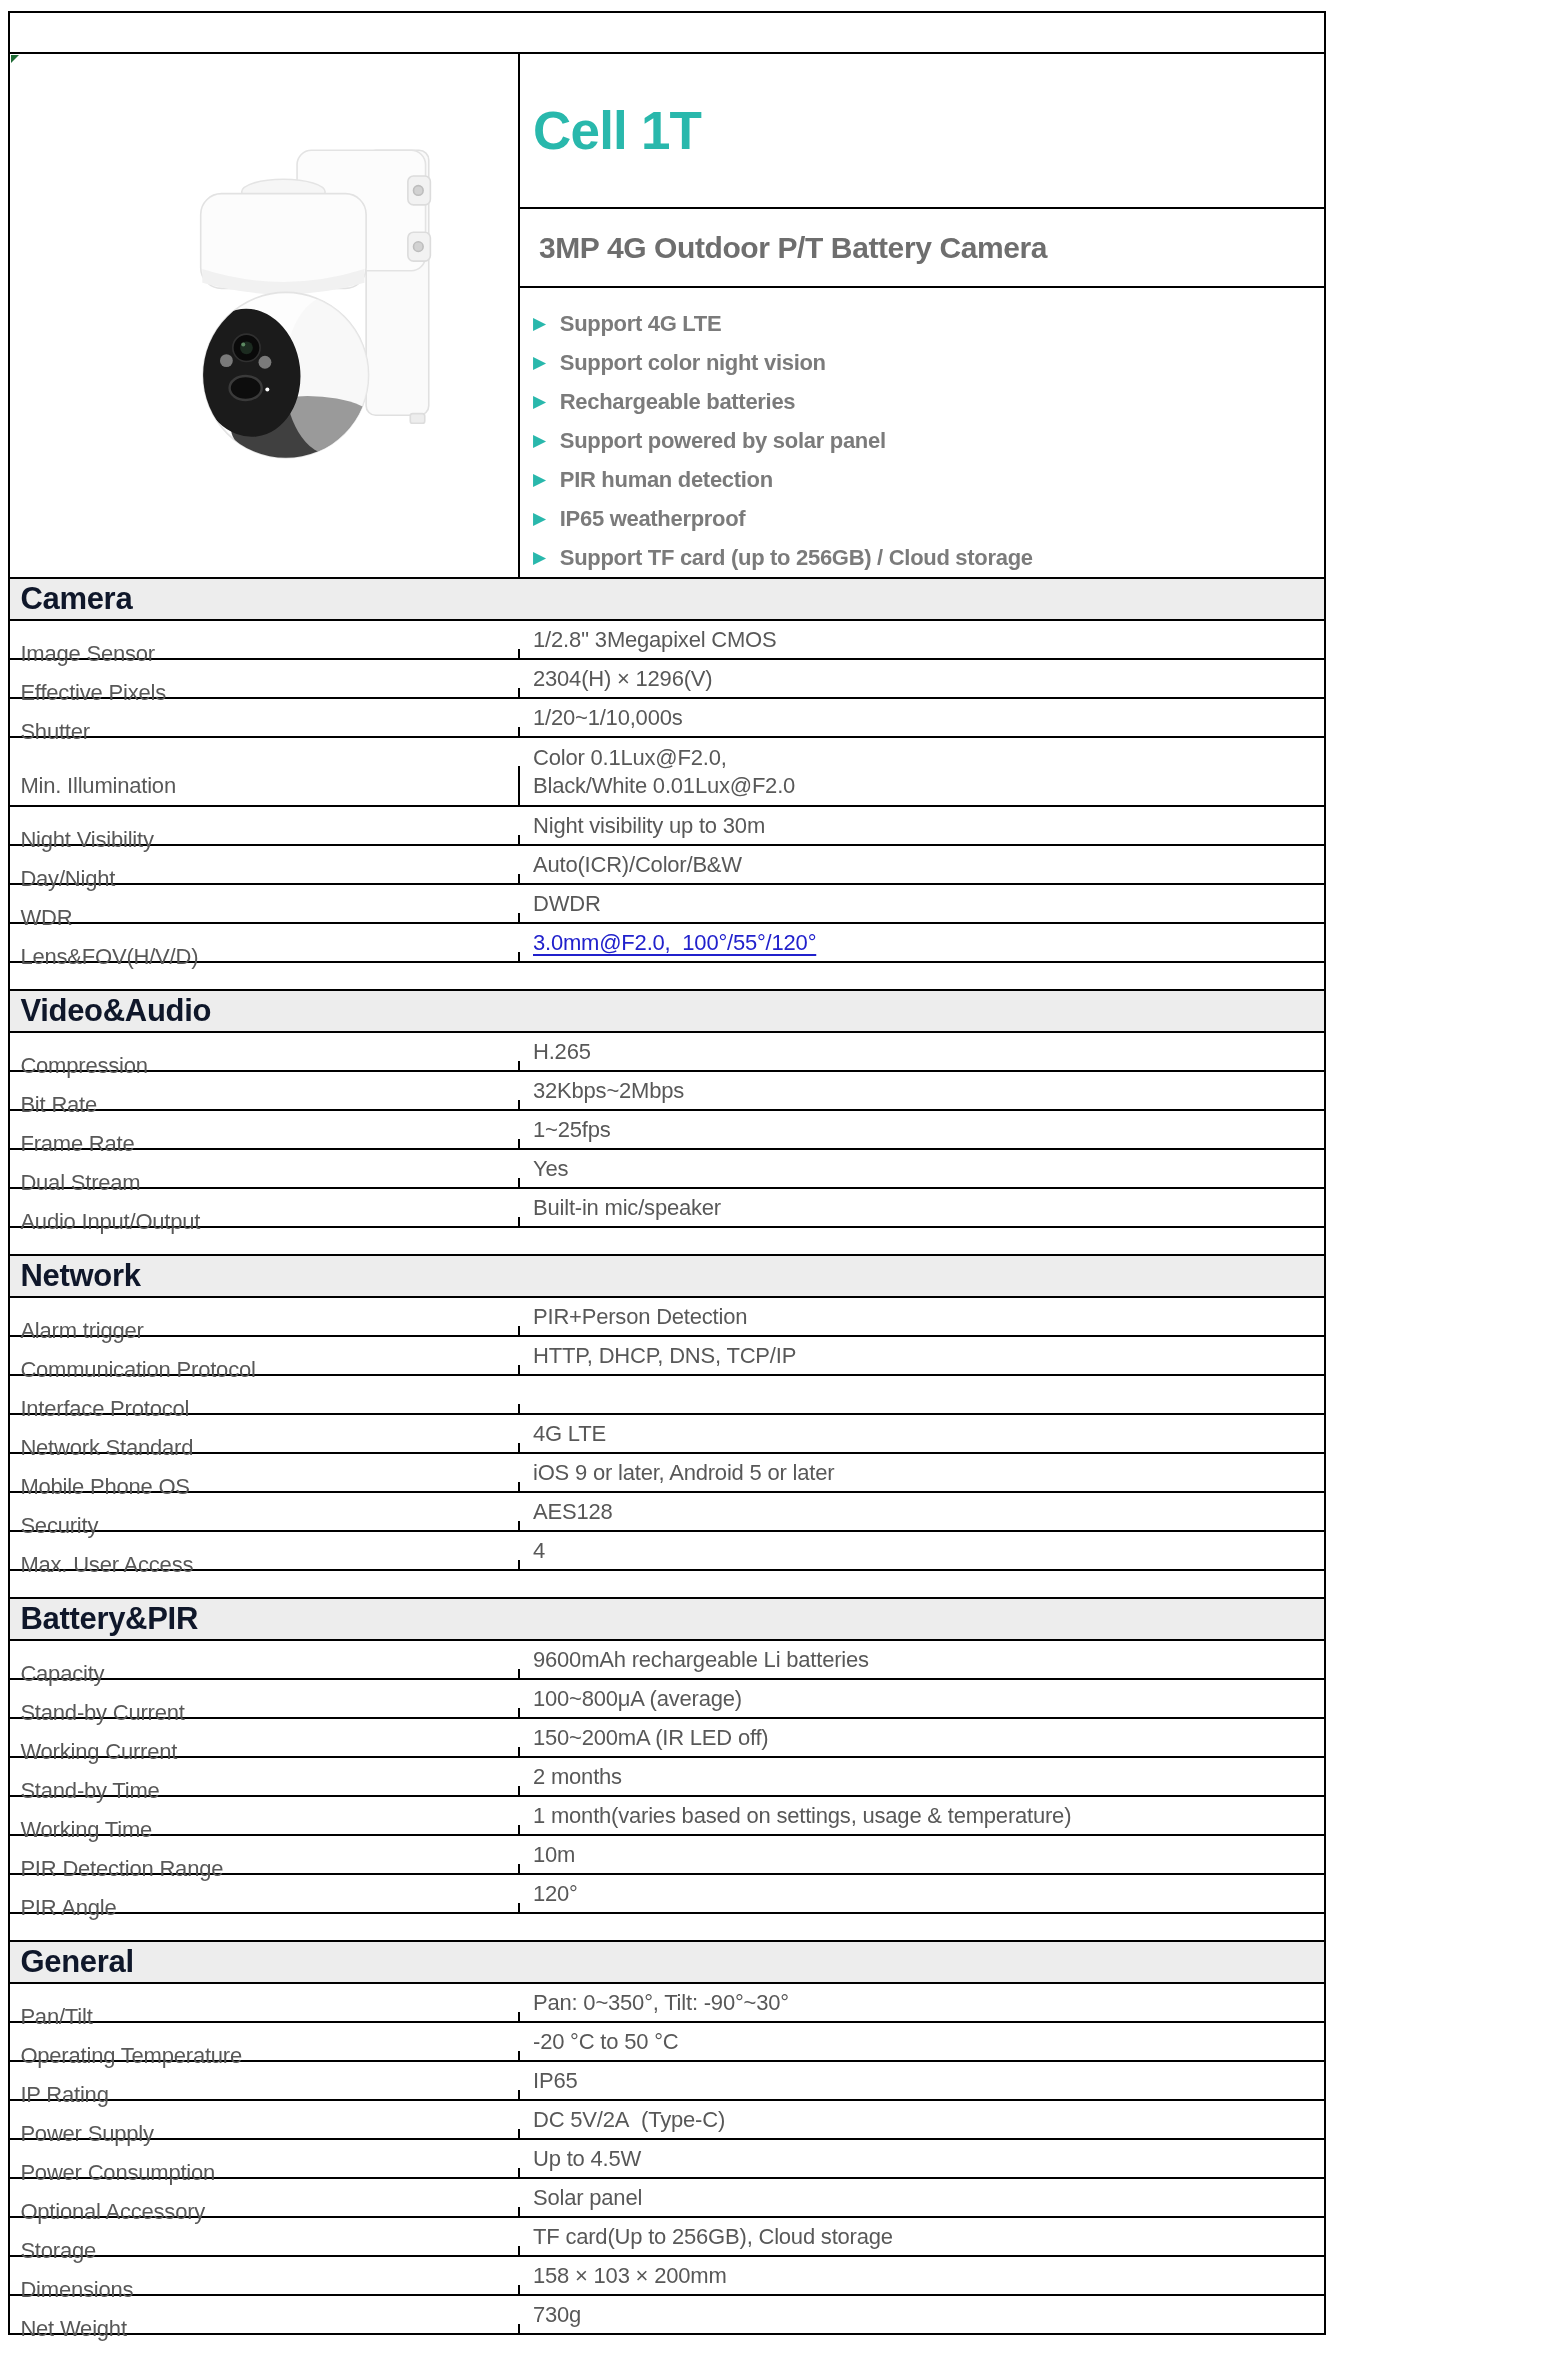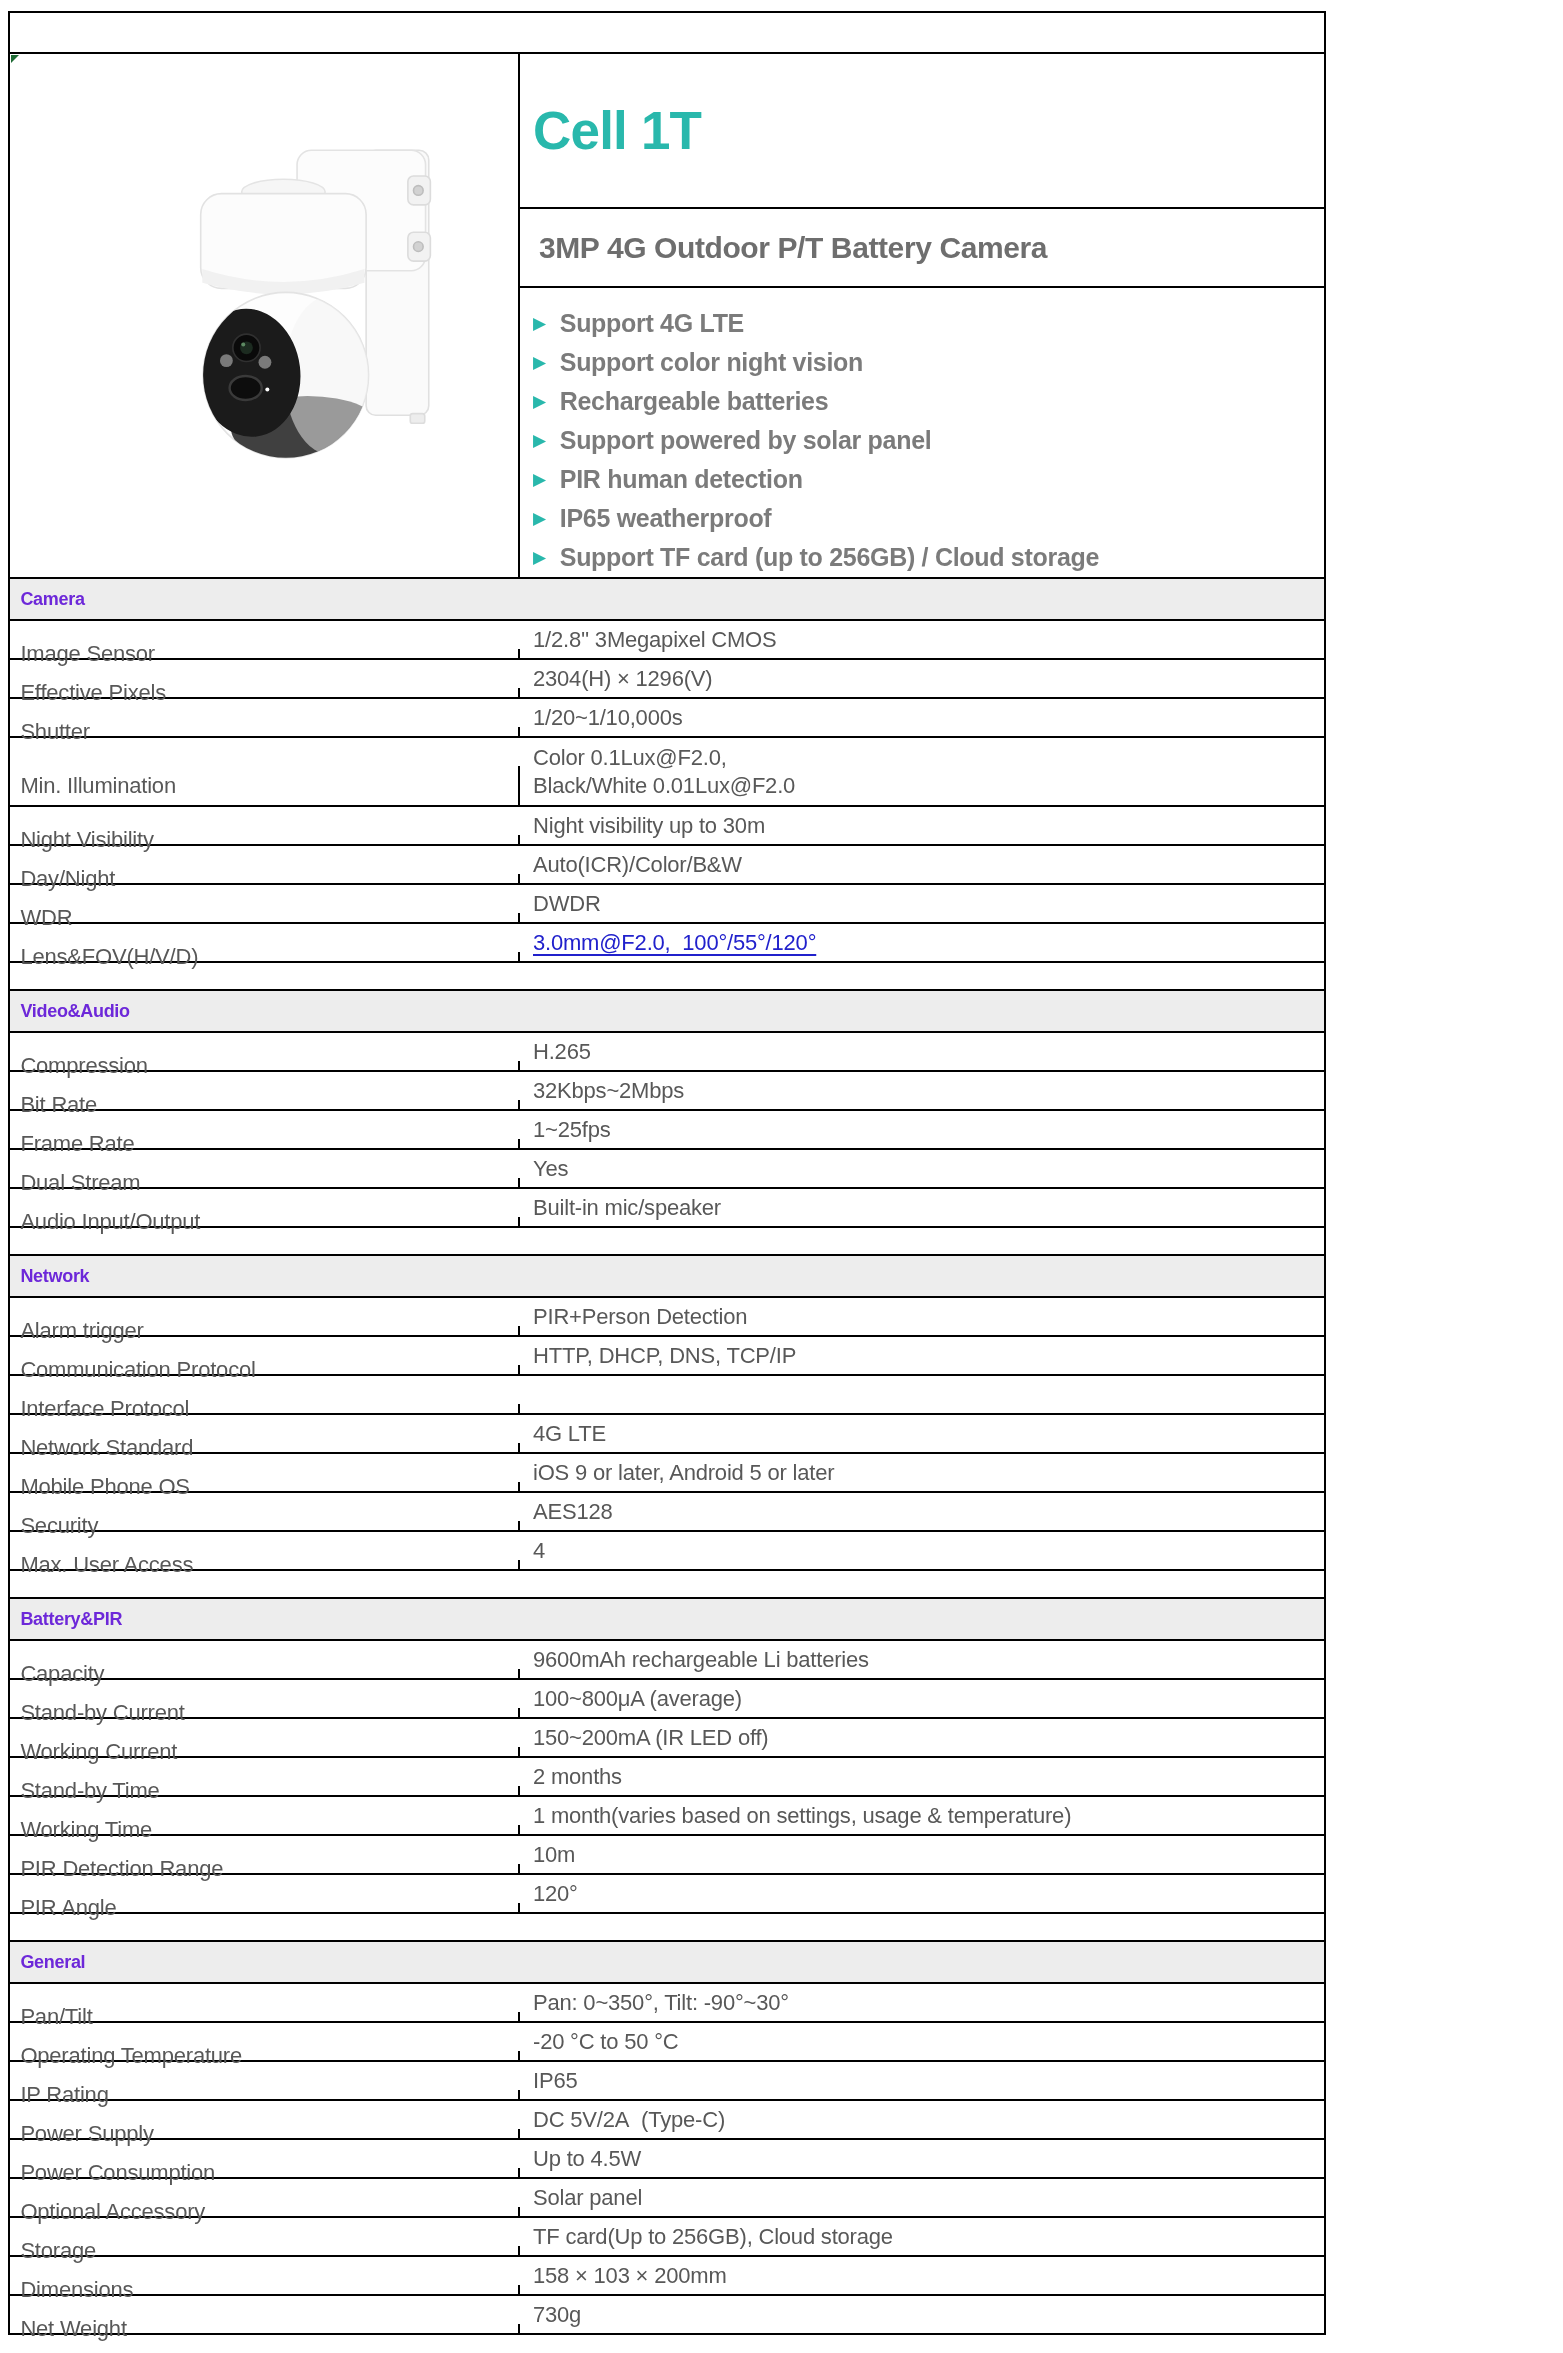--- a/index.html
+++ b/index.html
@@ -19,27 +19,27 @@
   .hero-right{flex:1;display:flex;flex-direction:column;box-sizing:border-box;}
   .title-cell{height:156px;box-sizing:border-box;border-bottom:2.4px solid #000;
     display:flex;align-items:center;padding-left:13px;}
   .title-text{font-size:53px;font-weight:bold;color:#29b8ac;letter-spacing:-0.8px;}
   .sub-cell{height:80px;box-sizing:border-box;border-bottom:2.4px solid #000;
     display:flex;align-items:center;padding-left:19px;}
   .sub-text{font-size:30px;font-weight:bold;color:#6e6e6e;letter-spacing:-0.4px;}
   .features{flex:1;padding:16px 0 0 13px;box-sizing:border-box;}
   .feature{display:flex;align-items:center;height:39px;}
   .tri{color:#29b8ac;font-size:17px;margin-right:13.7px;line-height:1;}
-  .feature .txt{font-size:25px;font-weight:bold;color:#7b7b7b;letter-spacing:-0.3px;}
+  .feature .txt{font-size:22px;font-weight:bold;color:#7b7b7b;letter-spacing:-0.3px;}
 
   .spec{border:2.4px solid #000;box-sizing:border-box;background:#fff;}
   .spec.first{border-top:none;}
   .sec-header{height:40px;background:#ededed;display:flex;align-items:center;
     padding-left:10.4px;box-sizing:border-box;
-    font-size:18px;font-weight:bold;color:#6d28d9;letter-spacing:-0.3px;}
+    font-size:31px;font-weight:bold;color:#0f172a;letter-spacing:-0.3px;}
   .row{display:flex;height:39px;border-top:2.4px solid #000;box-sizing:border-box;}
   .row.tall{height:69px;}
   .cell{box-sizing:border-box;display:flex;align-items:center;
     font-size:22px;color:#585858;letter-spacing:-0.2px;}
   .cell.label{width:510px;padding-left:10.4px;border-right:2.4px solid #000;margin-top:28px;}
   .cell.value{flex:1;padding-left:13px;white-space:pre-line;line-height:28px;}
   .cell.value.linked{color:#2121cc;text-decoration:underline;
     text-decoration-thickness:1.6px;text-underline-offset:4px;}
   .gap{height:26px;box-sizing:border-box;background:#fff;
     border-left:2.4px solid #000;border-right:2.4px solid #000;}

